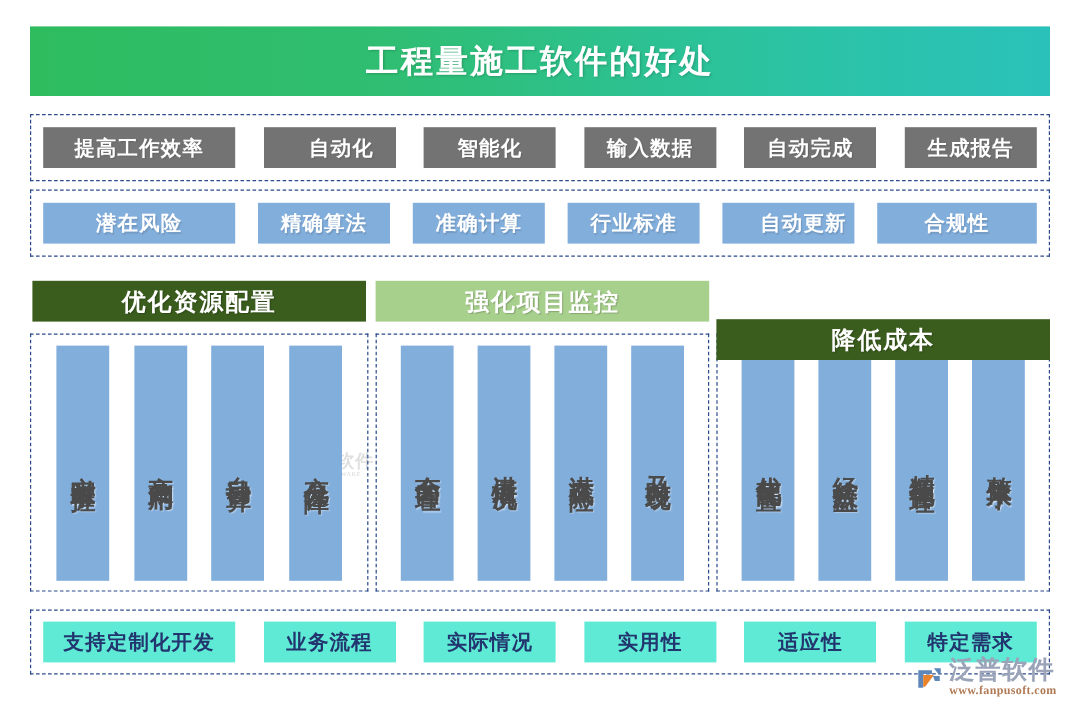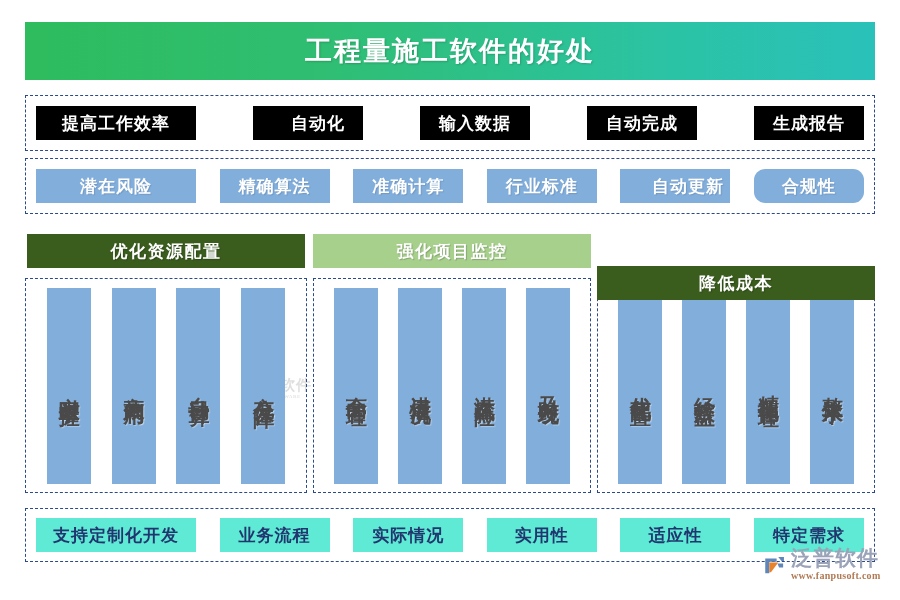--- a/index.html
+++ b/index.html
@@ -87,21 +87,21 @@
     display: flex;
     align-items: center;
     justify-content: center;
     font-size: 17px;
     font-weight: bold;
     letter-spacing: 1px;
     box-sizing: border-box;
     white-space: nowrap;
   }
   .chip-green {
-    background: #000000;
+    background: #737373;
     color: #ffffff;
     text-shadow: 1px 1px 1px rgba(0,0,0,0.12);
   }
   .chip-blue {
     background: #82AEDC;
     color: #ffffff;
     text-shadow: 1px 1px 1px rgba(0,0,0,0.12);
   }
   .chip-lav {
     background: #5eead4;
@@ -118,39 +118,39 @@
   #row1 .chip:nth-child(5) { width: 110px; }
   #row1 .chip:nth-child(6) { width: 110px; }
 
   
   #row2 { left: 25px; top: 158px; width: 850px; height: 56px; }
   #row2 .chip:nth-child(1) { width: 160px; }
   #row2 .chip:nth-child(2) { width: 110px; }
   #row2 .chip:nth-child(3) { width: 110px; }
   #row2 .chip:nth-child(4) { width: 110px; }
   #row2 .chip:nth-child(5) { width: 110px; padding-left: 25px; }
-  #row2 .chip:nth-child(6) { width: 110px; border-radius: 11px; }
+  #row2 .chip:nth-child(6) { width: 133px; }
 
   
   #rowBottom { left: 25px; top: 508px; width: 850px; height: 54px; }
   #rowBottom .chip:nth-child(1) { width: 160px; }
   #rowBottom .chip:nth-child(2) { width: 110px; }
   #rowBottom .chip:nth-child(3) { width: 110px; }
   #rowBottom .chip:nth-child(4) { width: 110px; }
   #rowBottom .chip:nth-child(5) { width: 110px; }
   #rowBottom .chip:nth-child(6) { width: 110px; }
 
   
   .sec-header {
     position: absolute;
     height: 34px;
     display: flex;
     align-items: center;
     justify-content: center;
-    font-size: 17px;
+    font-size: 20px;
     font-weight: bold;
     letter-spacing: 1.5px;
     color: #ffffff;
     text-shadow: 1px 1px 1px rgba(0,0,0,0.20);
     box-sizing: border-box;
     z-index: 3;
   }
   .sec-dark  { background: #3A5C1D; }
   .sec-light { background: #A8D08D; }
 
@@ -243,20 +243,21 @@
   </div>
 
   <div class="title-banner">
     <span class="title-text">工程量施工软件的好处</span>
   </div>
 
   <div class="dashed-box" id="row1">
     <div class="row-strip">
       <div class="chip chip-green">提高工作效率</div>
       <div class="chip chip-green">自动化</div>
+      <div class="chip chip-green">智能化</div>
       <div class="chip chip-green">输入数据</div>
       <div class="chip chip-green">自动完成</div>
       <div class="chip chip-green">生成报告</div>
     </div>
   </div>
 
   <div class="dashed-box" id="row2">
     <div class="row-strip">
       <div class="chip chip-blue">潜在风险</div>
       <div class="chip chip-blue">精确算法</div>

